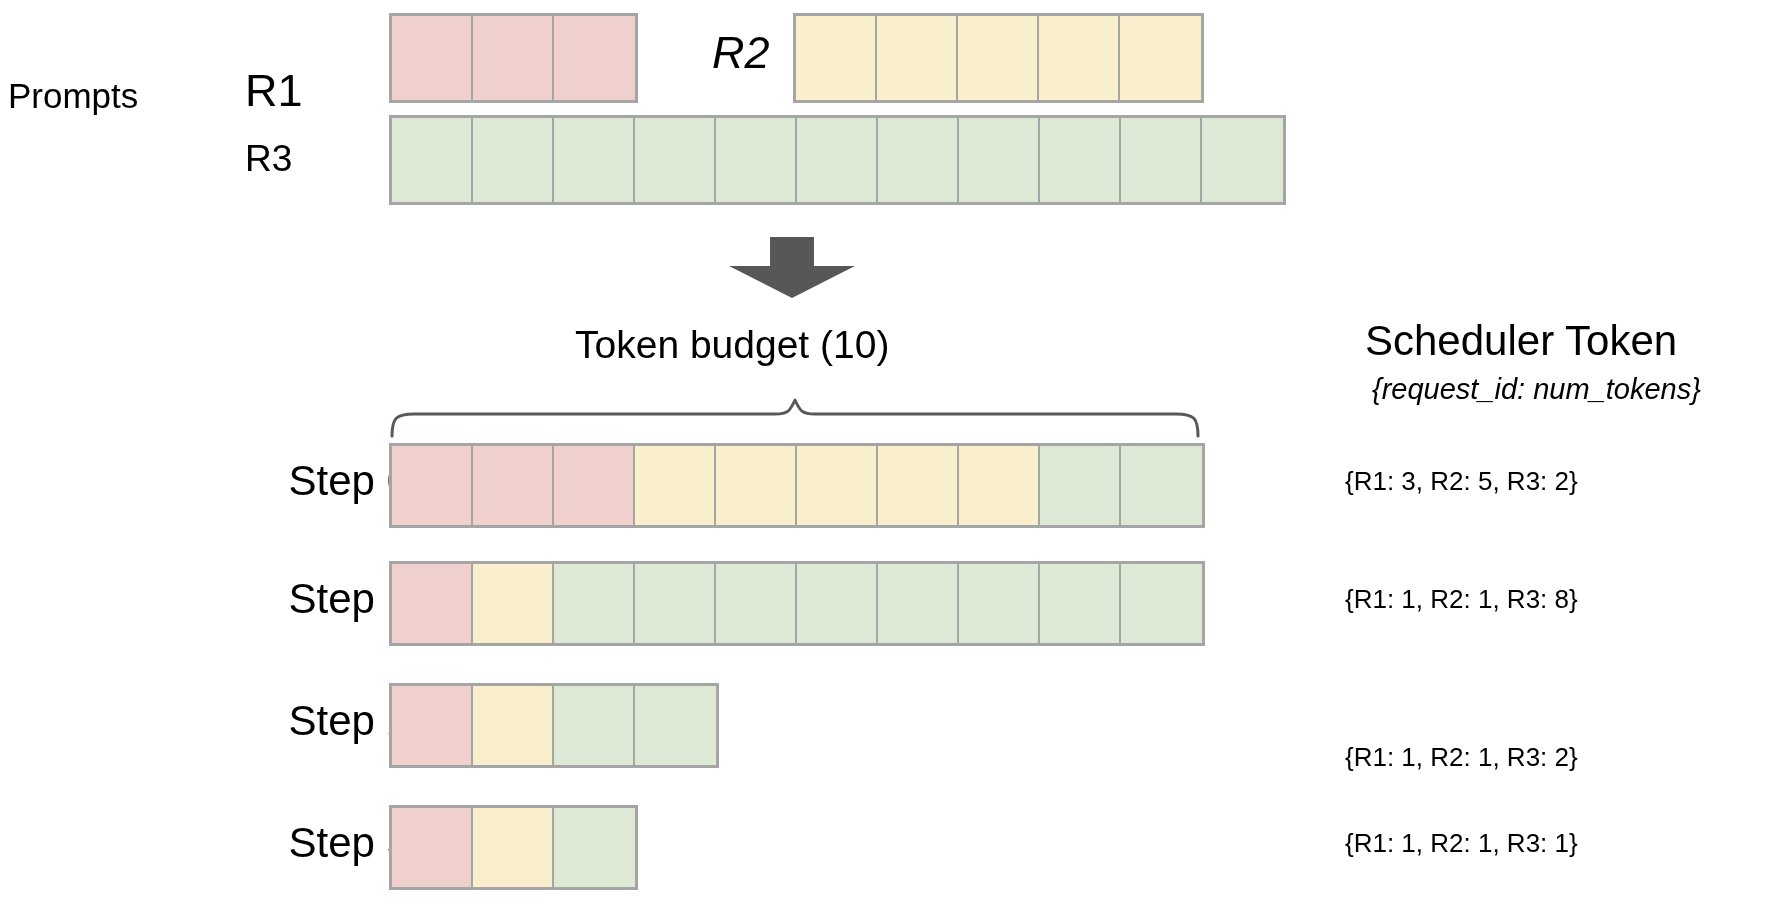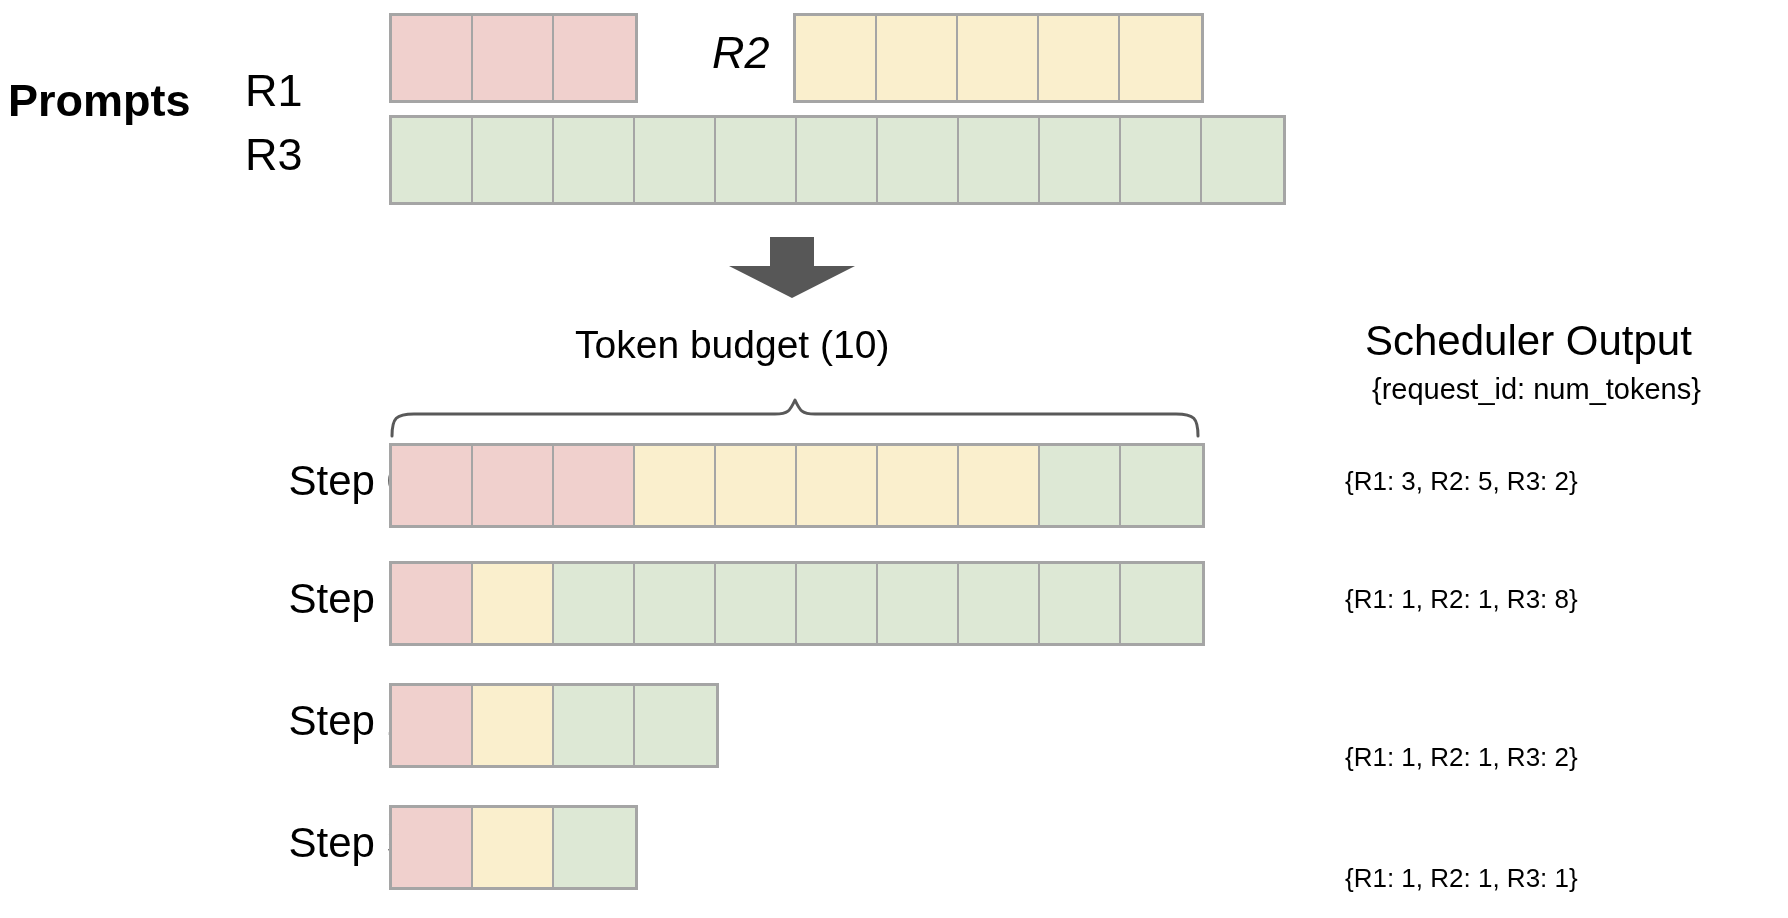--- a/index.html
+++ b/index.html
@@ -16,28 +16,28 @@
     overflow: hidden;
   }
 
   
   .lbl {
     position: absolute;
     white-space: nowrap;
     line-height: 1;
     color: #000;
   }
-  .lbl-prompts   { left: 8px;    top: 78px;  font-size: 45px; font-weight: bold; }
+  .lbl-prompts   { left: 8px;    top: 78px;  font-size: 35px; }
   .lbl-r1        { left: 245px;  top: 30px;  font-size: 45px; margin-top: 38px; }
   .lbl-r2        { left: 712px;  top: 30px;  font-size: 45px; font-style: italic; }
-  .lbl-r3        { left: 245px;  top: 132px; font-size: 45px; }
+  .lbl-r3        { left: 245px;  top: 140px; font-size: 37px; }
 
   .lbl-budget    { left: 575px;  top: 325px; font-size: 39px; }
   .lbl-sched     { left: 1365px; top: 320px; font-size: 42px; }
-  .lbl-sched-sub { left: 1372px; top: 375px; font-size: 29px; }
+  .lbl-sched-sub { left: 1372px; top: 375px; font-size: 29px; font-style: italic; }
 
   .lbl-step      { font-size: 42px; text-align: right; width: 210px; }
 
   .lbl-out       { font-size: 26px; left: 1345px; white-space: nowrap; }
 
   
   .row {
     position: absolute;
     display: flex;
     box-sizing: content-box;
@@ -116,21 +116,21 @@
 </div>
 
 <div class="lbl lbl-budget">Token  budget (10)</div>
 
 <div class="brace">
   <svg width="810" height="40" viewBox="0 0 810 40" xmlns="http://www.w3.org/2000/svg">
     <path d="M2,38 C2,20 6,16 24,16 L385,16 C398,16 400,13 405,2 C410,13 412,16 425,16 L786,16 C804,16 808,20 808,38" fill="none" stroke="#595959" stroke-width="3" stroke-linecap="round" stroke-linejoin="round"></path>
   </svg>
 </div>
 
-<div class="lbl lbl-sched">Scheduler Output</div>
+<div class="lbl lbl-sched">Scheduler Token</div>
 <div class="lbl lbl-sched-sub">{request_id: num_tokens}</div>
 
 <div class="lbl lbl-step" style="left:200px; top:460px;">Step 0</div>
 <div class="row" id="step-row-0" style="left:389px; top:443px; height:79px;">
     <div class="cell c-r1"></div>
     <div class="cell c-r1"></div>
     <div class="cell c-r1"></div>
     <div class="cell c-r2"></div>
     <div class="cell c-r2"></div>
     <div class="cell c-r2"></div>
@@ -164,13 +164,13 @@
     <div class="cell c-r3"></div>
   </div>
 <div class="lbl lbl-out" style="top:708px;margin-top:36px;">{R1: 1, R2: 1, R3: 2}</div>
 
 <div class="lbl lbl-step" style="left:200px; top:822px;">Step 3</div>
 <div class="row" id="step-row-3" style="left:389px; top:805px; height:79px;">
     <div class="cell c-r1"></div>
     <div class="cell c-r2"></div>
     <div class="cell c-r3"></div>
   </div>
-<div class="lbl lbl-out" style="top:830px;margin-top:35px;">{R1: 1, R2: 1, R3: 1}</div>
+<div class="lbl lbl-out" style="top:830px;">{R1: 1, R2: 1, R3: 1}</div>
 
 </body></html>

